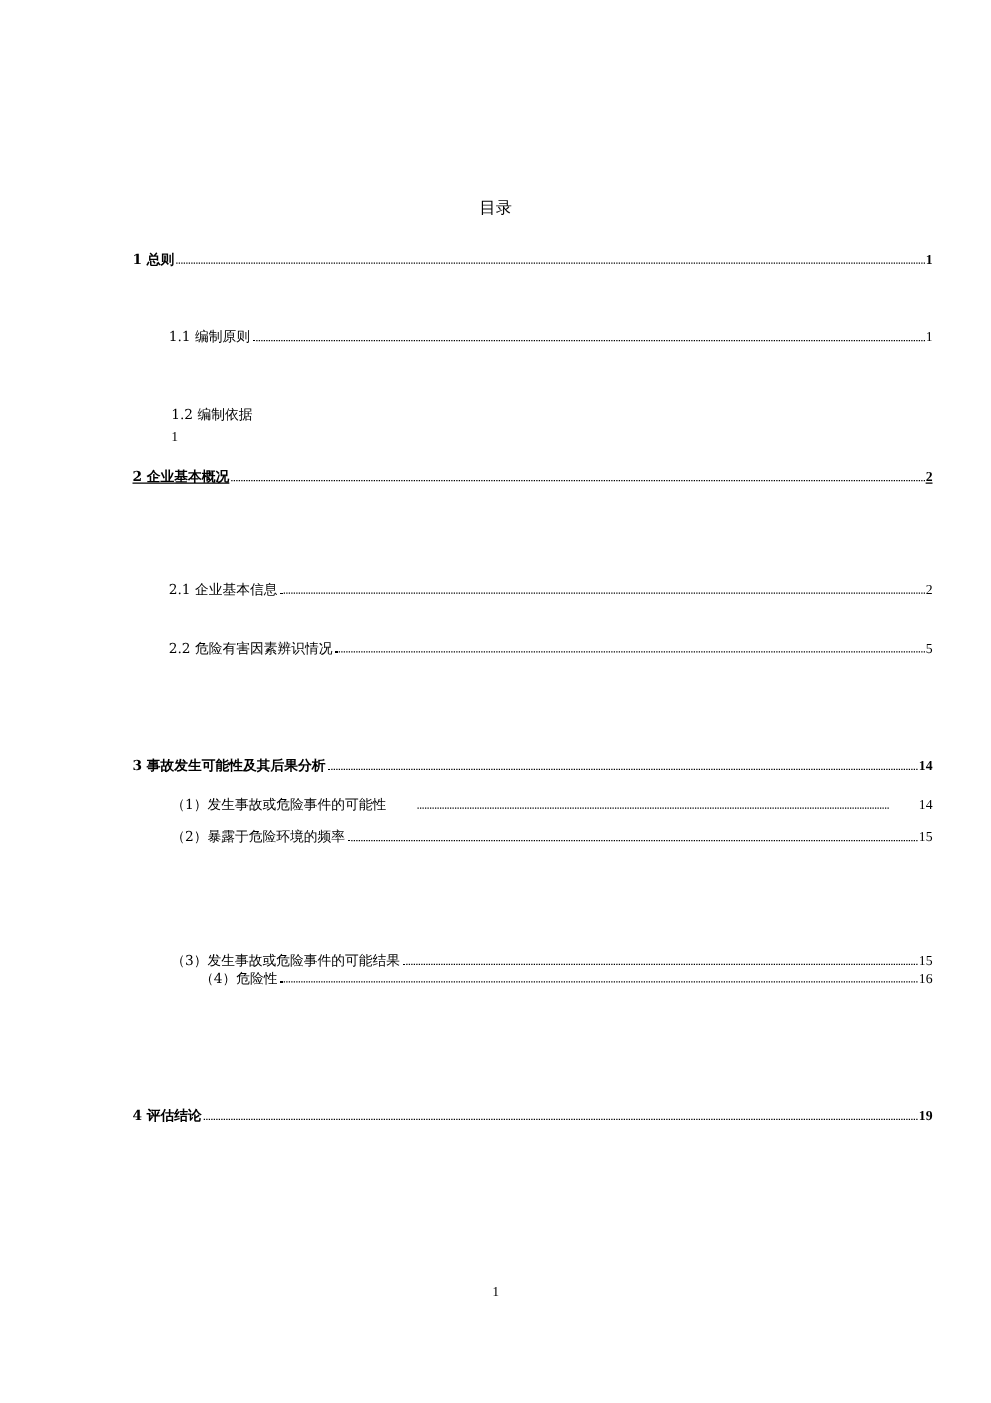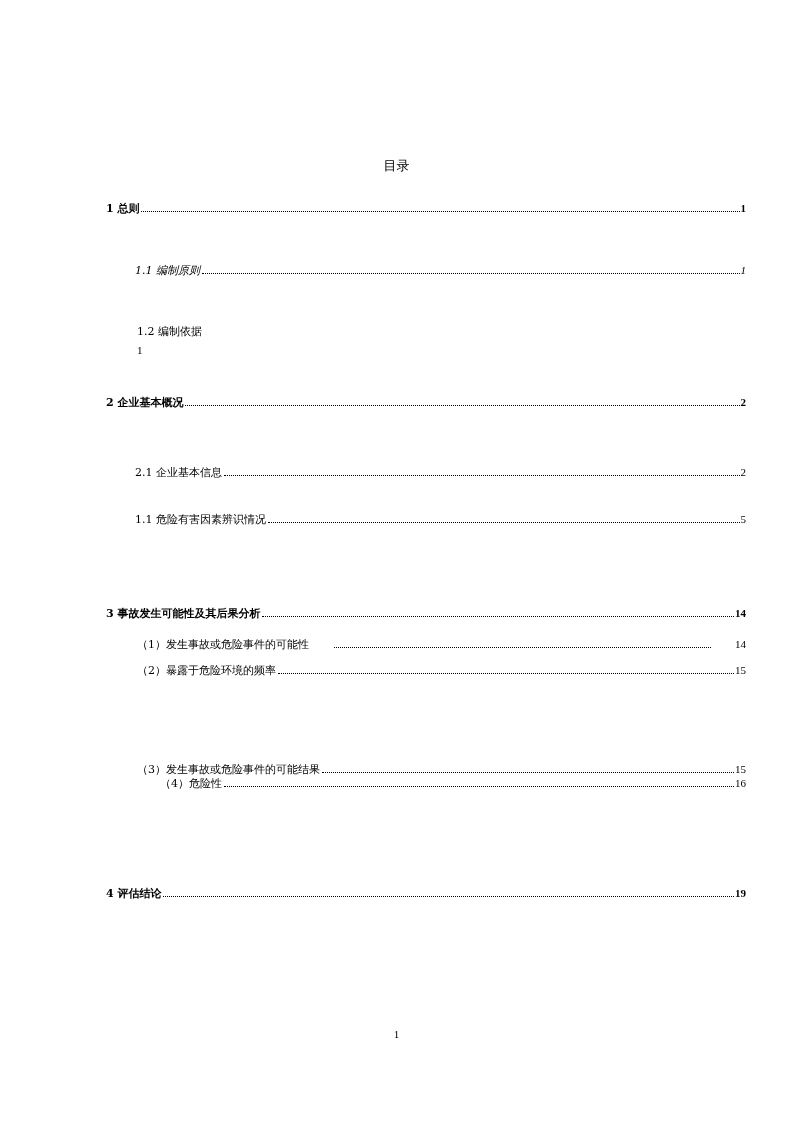--- a/index.html
+++ b/index.html
@@ -23,42 +23,42 @@
 <body>
 
 <div class="title">目录</div>
 
 <div id="toc">
   <div class="toc-row l1" style="top: 201px; justify-content: center;">
       <span class="toc-label">1  总则</span>
       <span class="toc-leader"></span>
       <span class="toc-page">1</span>
     </div>
-  <div class="toc-row l2" style="top: 263px; font-style: italic;">
+  <div class="toc-row l2" style="top: 263px;">
       <span class="toc-label">1.1  编制原则</span>
       <span class="toc-leader"></span>
       <span class="toc-page">1</span>
     </div>
   <div class="toc-row l2" style="top: 325px; flex-direction: column;">
       <span class="toc-label">1.2  编制依据</span>
       <span class="toc-leader"></span>
       <span class="toc-page">1</span>
     </div>
-  <div class="toc-row l1" style="top: 395px;">
+  <div class="toc-row l1" style="top: 375px; text-decoration: underline;">
       <span class="toc-label">2  企业基本概况</span>
       <span class="toc-leader"></span>
       <span class="toc-page">2</span>
     </div>
   <div class="toc-row l2" style="top: 465px;">
       <span class="toc-label">2.1  企业基本信息</span>
       <span class="toc-leader"></span>
       <span class="toc-page">2</span>
     </div>
   <div class="toc-row l2" style="top: 512px;">
-      <span class="toc-label">1.1 危险有害因素辨识情况</span>
+      <span class="toc-label">2.2 危险有害因素辨识情况</span>
       <span class="toc-leader"></span>
       <span class="toc-page">5</span>
     </div>
   <div class="toc-row l1" style="top: 606px;">
       <span class="toc-label">3  事故发生可能性及其后果分析</span>
       <span class="toc-leader"></span>
       <span class="toc-page">14</span>
     </div>
   <div class="toc-row l3" style="top: 637px; gap: 23px;">
       <span class="toc-label">（1）发生事故或危险事件的可能性</span>

